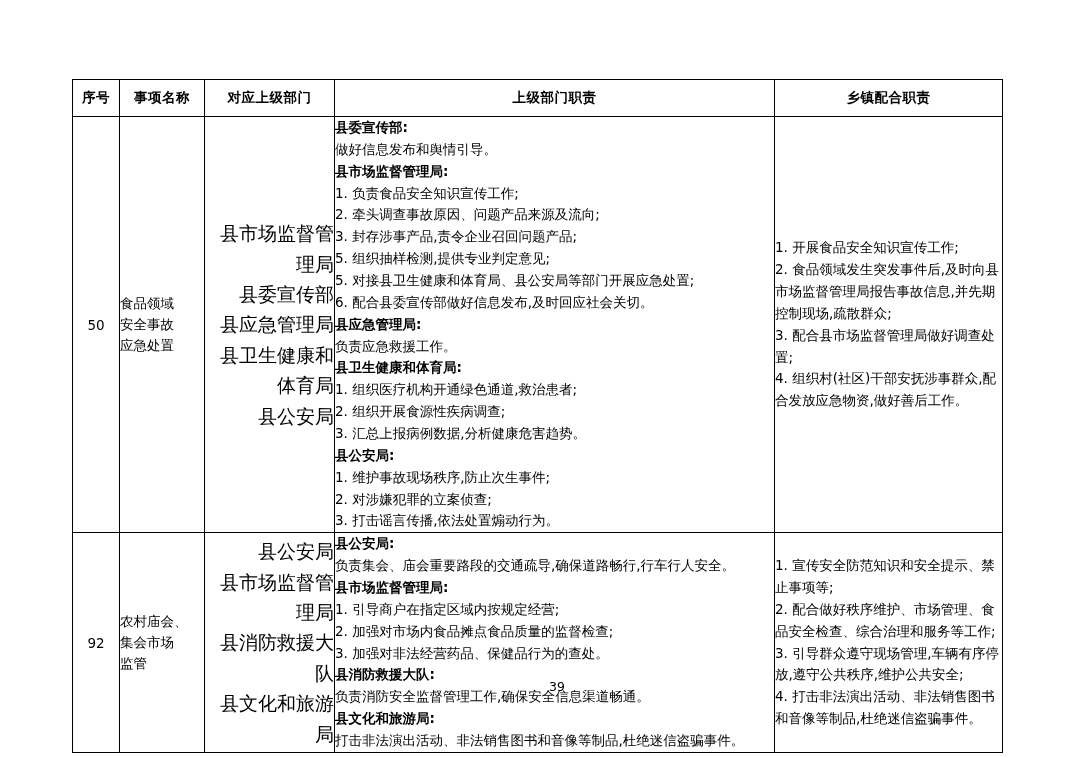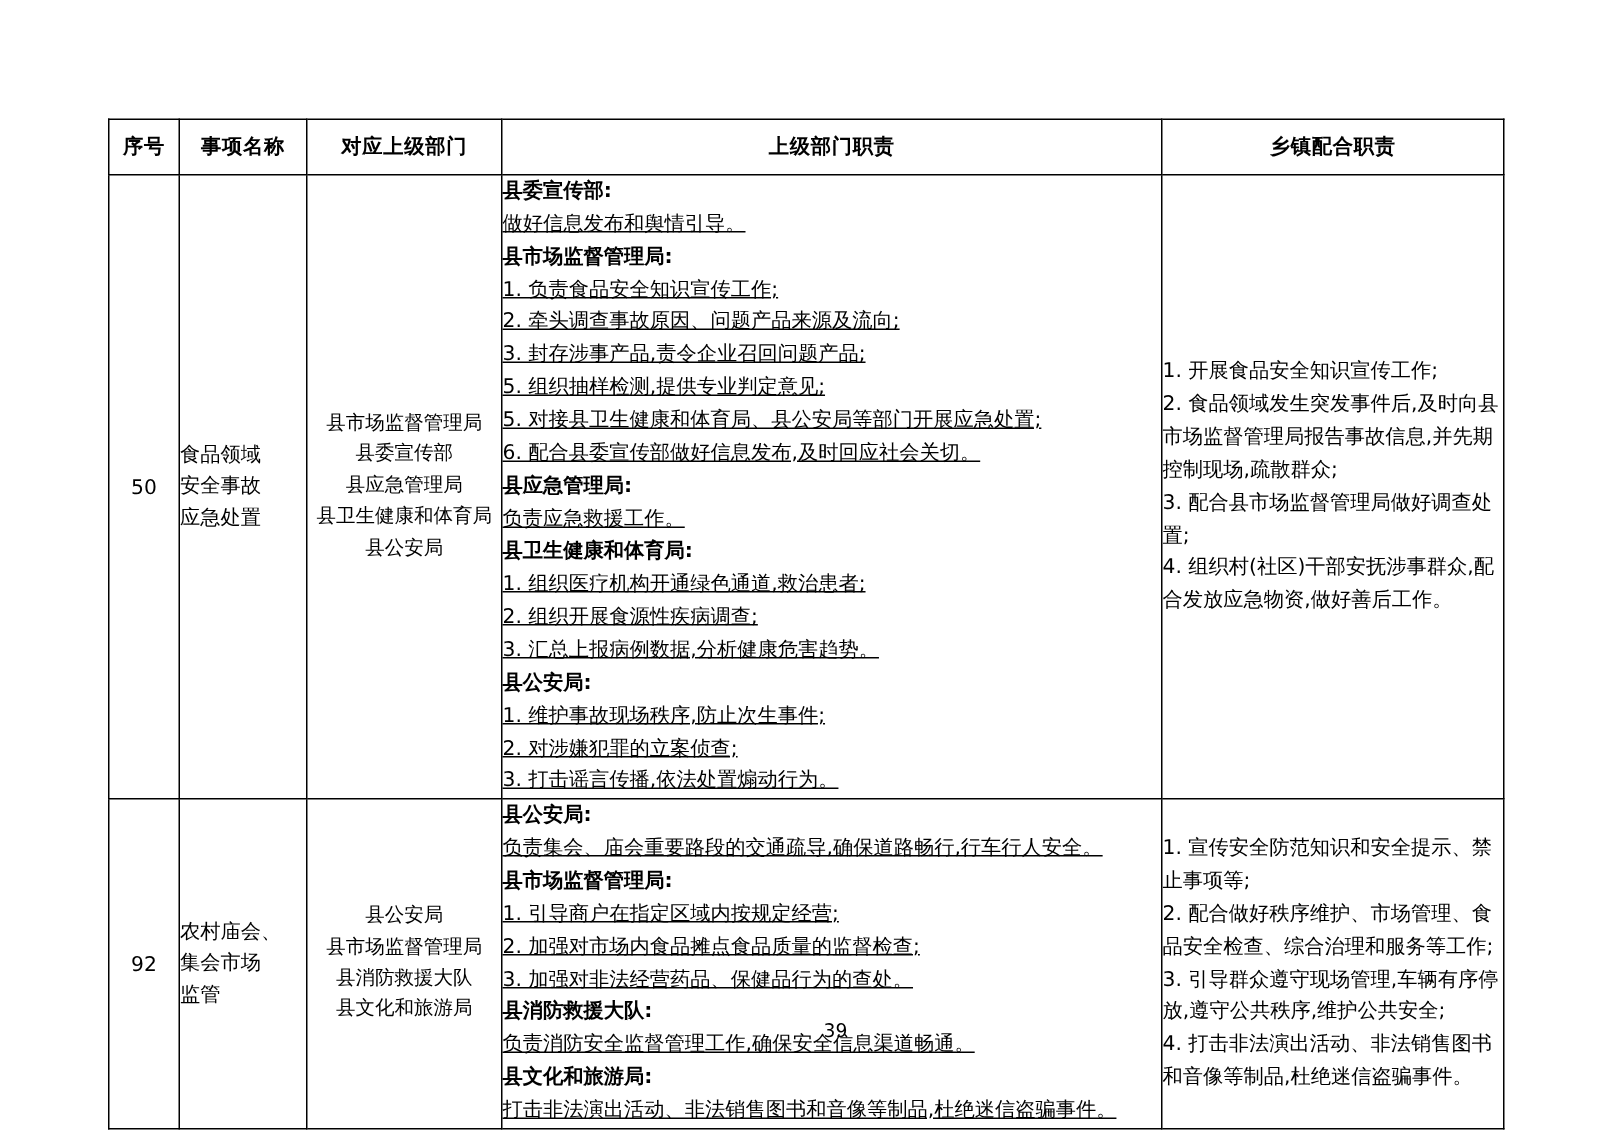--- a/index.html
+++ b/index.html
@@ -54,45 +54,44 @@
     text-align: center;
     font-size: 13.5px;
   }
   .cell-item {
     font-size: 13.5px;
     line-height: 1.55;
     padding: 4px 7px;
     text-align: left;
   }
   .cell-dept {
-    font-size: 13px;
+    font-size: 19px;
     line-height: 1.6;
     padding: 4px 8px;
-    text-align: center;
+    text-align: right;
   }
   .cell-duty {
     font-size: 13.5px;
     line-height: 1.62;
     padding: 8px 10px;
     text-align: left;
     vertical-align: top;
   }
   .cell-coop {
     font-size: 13.5px;
     line-height: 1.62;
     padding: 8px 9px;
     text-align: left;
     vertical-align: middle;
   }
   .blk-title {
     font-weight: bold;
   }
   .lines div {
     white-space: normal;
-    text-decoration: underline;
   }
   .row-91 td { height: 348px; }
   .row-92 td { height: 200px; }
 
   .page-number {
     position: absolute;
     left: 0;
     top: 679px;
     width: 1074px;
     text-align: center;

